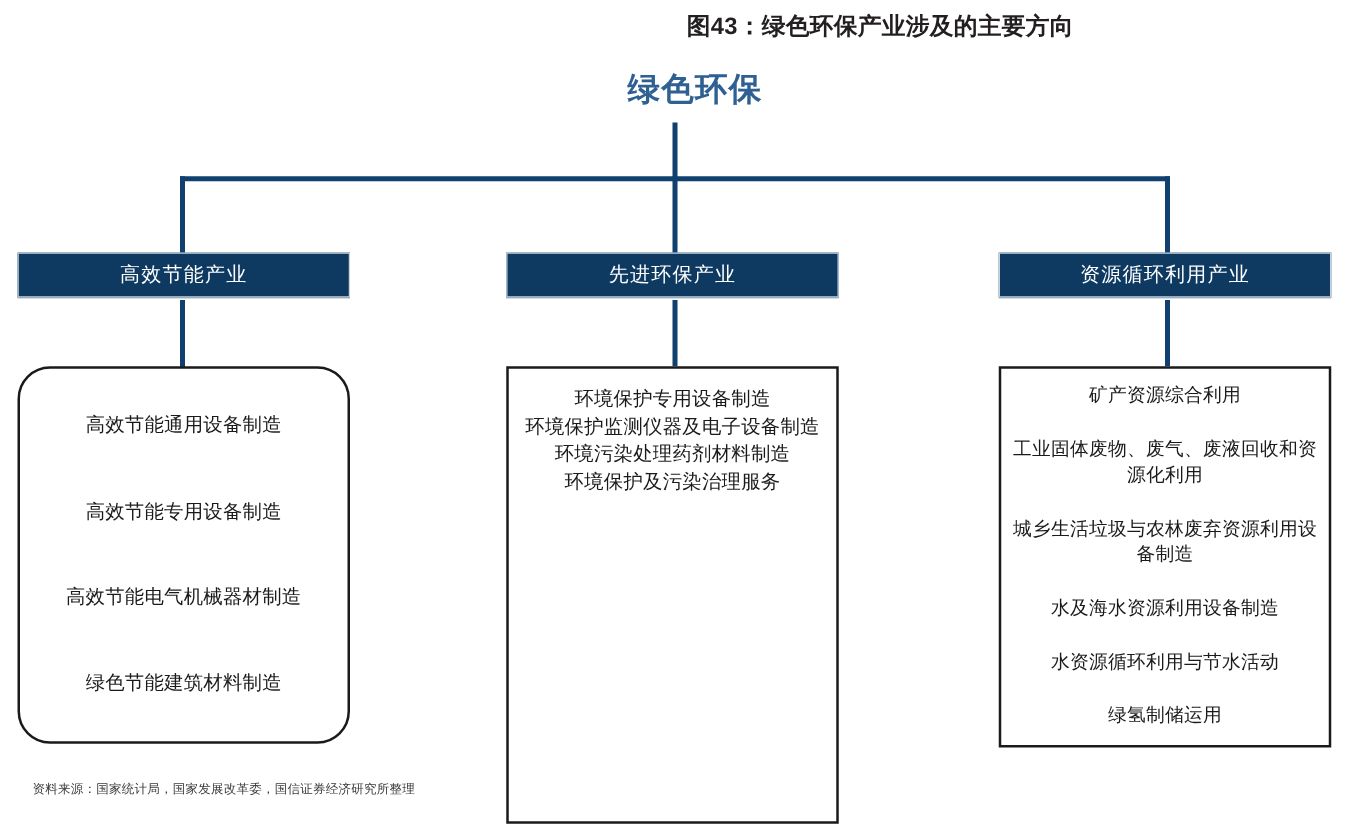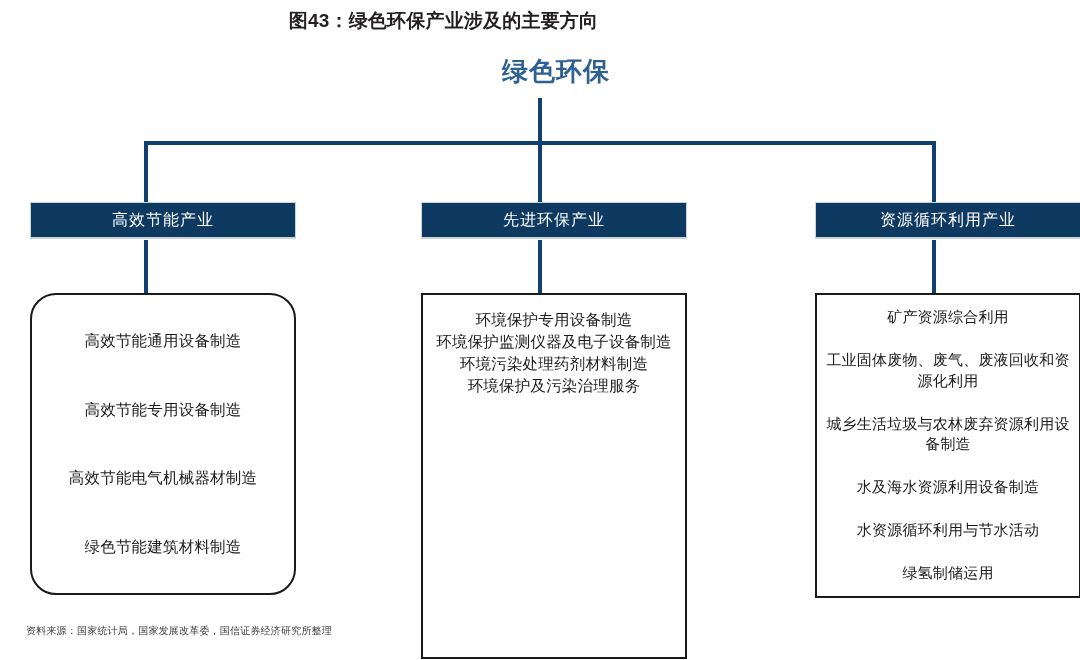--- a/index.html
+++ b/index.html
@@ -13,23 +13,23 @@
     position: relative;
     font-family: "Liberation Sans", "DejaVu Sans", sans-serif;
     color: #1a1a1a;
     overflow: hidden;
   }
 
   
   .fig-title {
     position: absolute;
     top: 8px;
-    left: 16px;
+    left: 4px;
     width: 855px;
-    text-align: center;
+    text-align: right;
     font-size: 19px;
     font-weight: bold;
     color: #231f20;
     letter-spacing: 0.2px;
   }
 
   
   .root-node {
     position: absolute;
     top: 54px;
@@ -85,21 +85,20 @@
   }
   .conn-htb-1 { left: 144px; }
   .conn-htb-2 { left: 538px; }
   .conn-htb-3 { left: 932px; }
 
   
   .column {
     position: absolute;
     top: 202px;
     width: 266px;
-    margin-left: 16px;
   }
   .col-1 { left: 14px; }
   .col-2 { left: 405px; }
   .col-3 { left: 799px; }
 
   .col-header {
     height: 36px;
     background: #0e3a62;
     border: 1px solid #c9d3dc;
     box-shadow: 0 1px 0 #c9d3dc;

